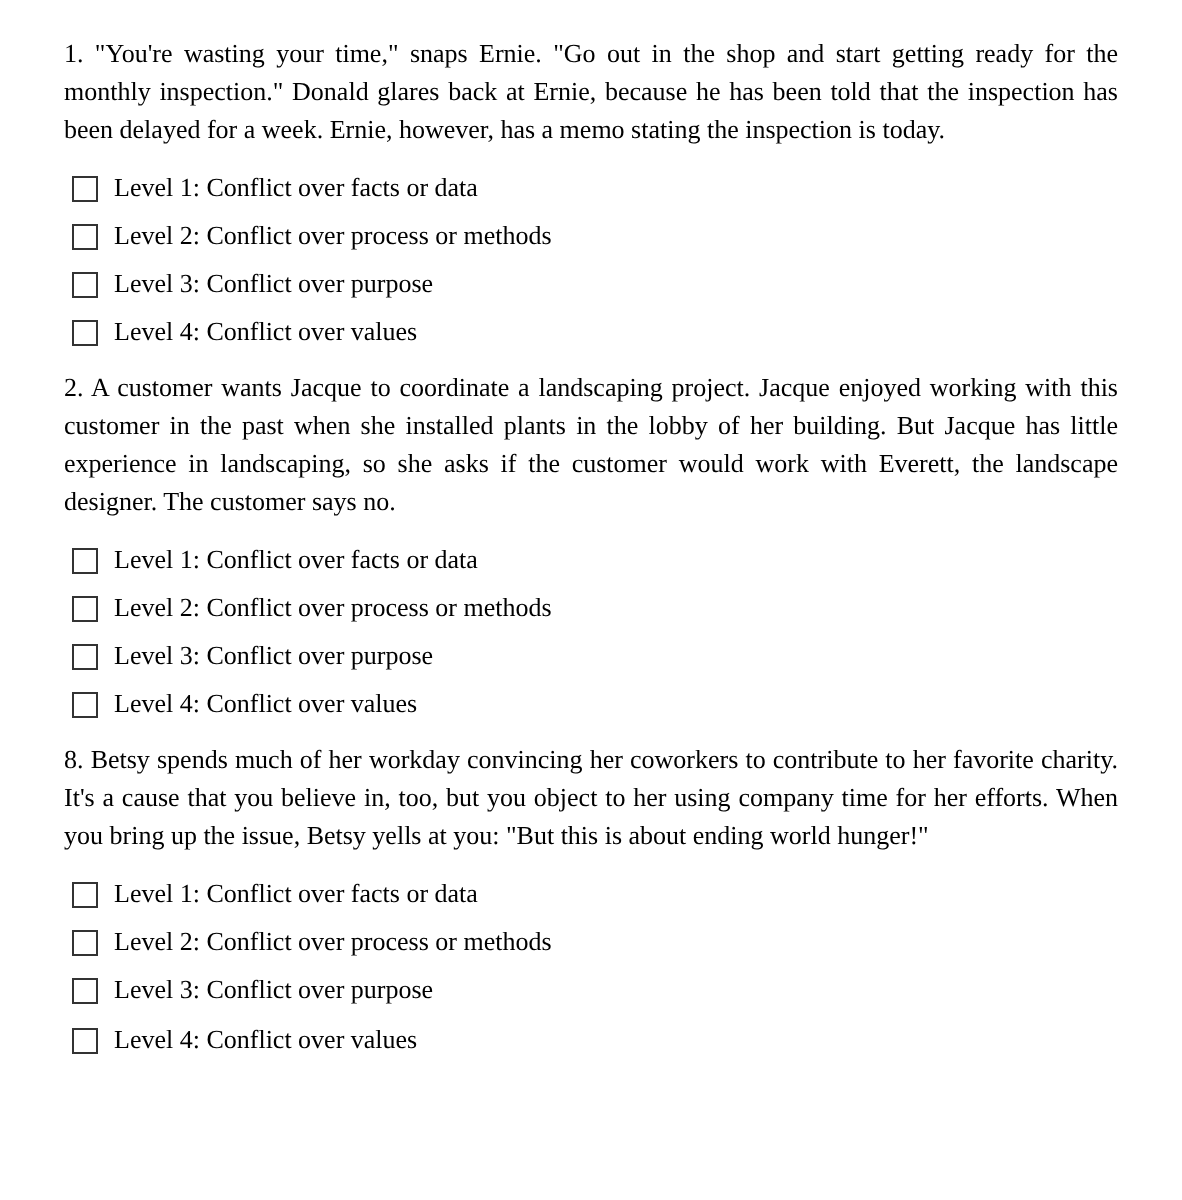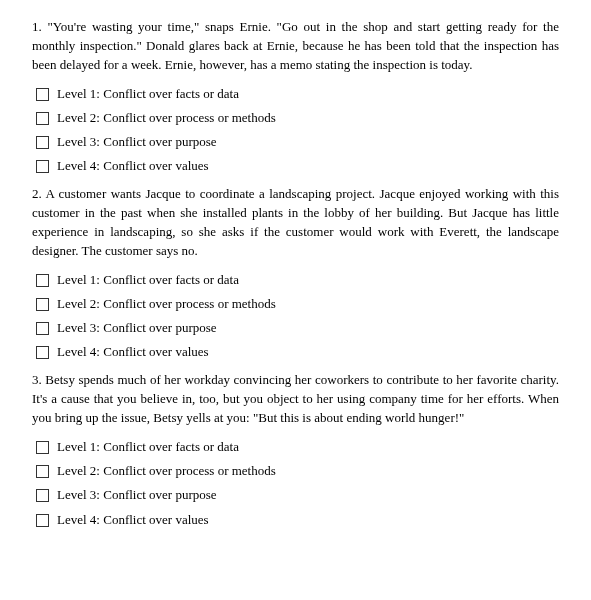--- a/index.html
+++ b/index.html
@@ -102,21 +102,21 @@
             <span class="checkbox-box"></span>
             <span>Level 3: Conflict over purpose</span>
           </div>
           <div class="checkbox-item">
             <span class="checkbox-box"></span>
             <span>Level 4: Conflict over values</span>
           </div>
         </div>
       </div>
       <div class="section">
-        <p class="scenario">3. Betsy spends much of her workday convincing her coworkers to contribute to her favorite charity. It's a cause that you believe in, too, but you object to her using company time for her efforts. When you bring up the issue, Betsy yells at you: "But this is about ending world hunger!"</p>
+        <p class="scenario">8. Betsy spends much of her workday convincing her coworkers to contribute to her favorite charity. It's a cause that you believe in, too, but you object to her using company time for her efforts. When you bring up the issue, Betsy yells at you: "But this is about ending world hunger!"</p>
         <div class="checkbox-list">
           <div class="checkbox-item">
             <span class="checkbox-box"></span>
             <span>Level 1: Conflict over facts or data</span>
           </div>
           <div class="checkbox-item">
             <span class="checkbox-box"></span>
             <span>Level 2: Conflict over process or methods</span>
           </div>
           <div class="checkbox-item">

